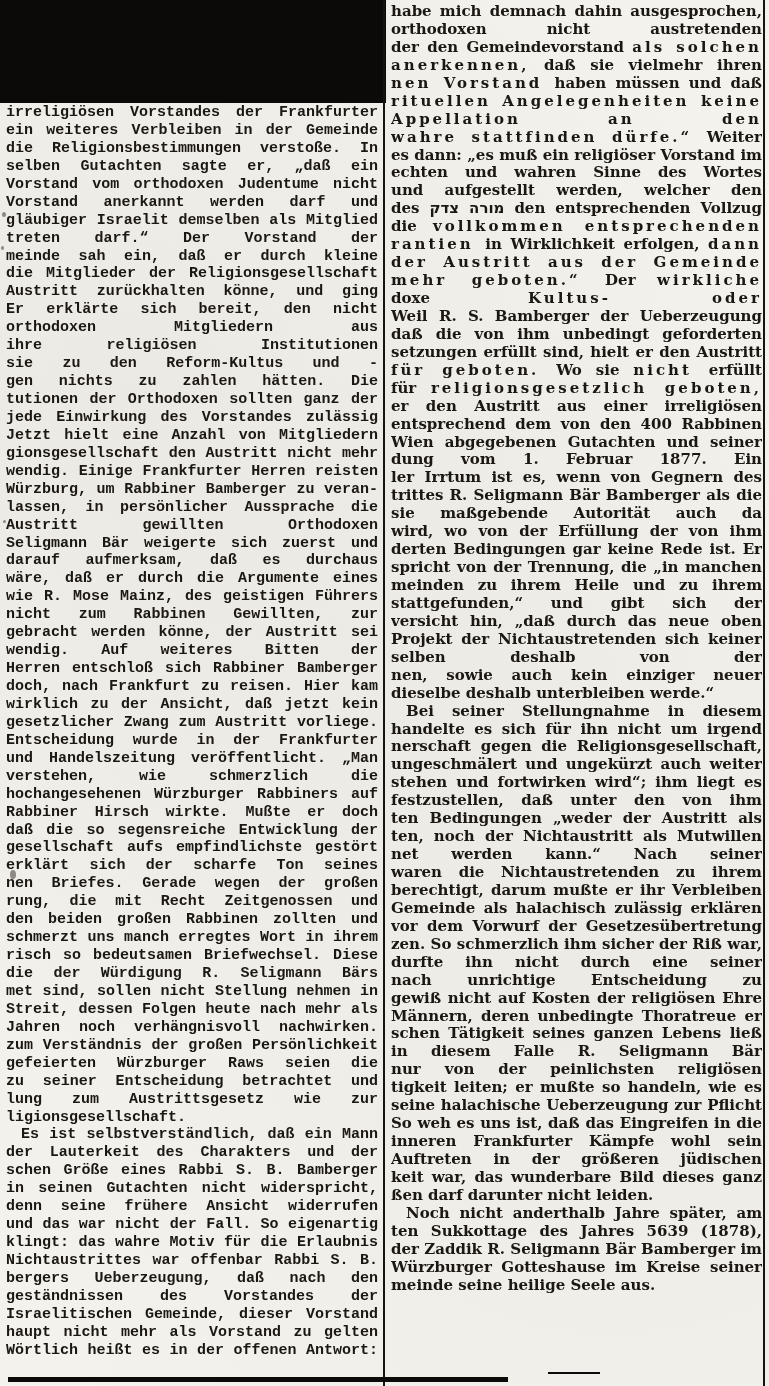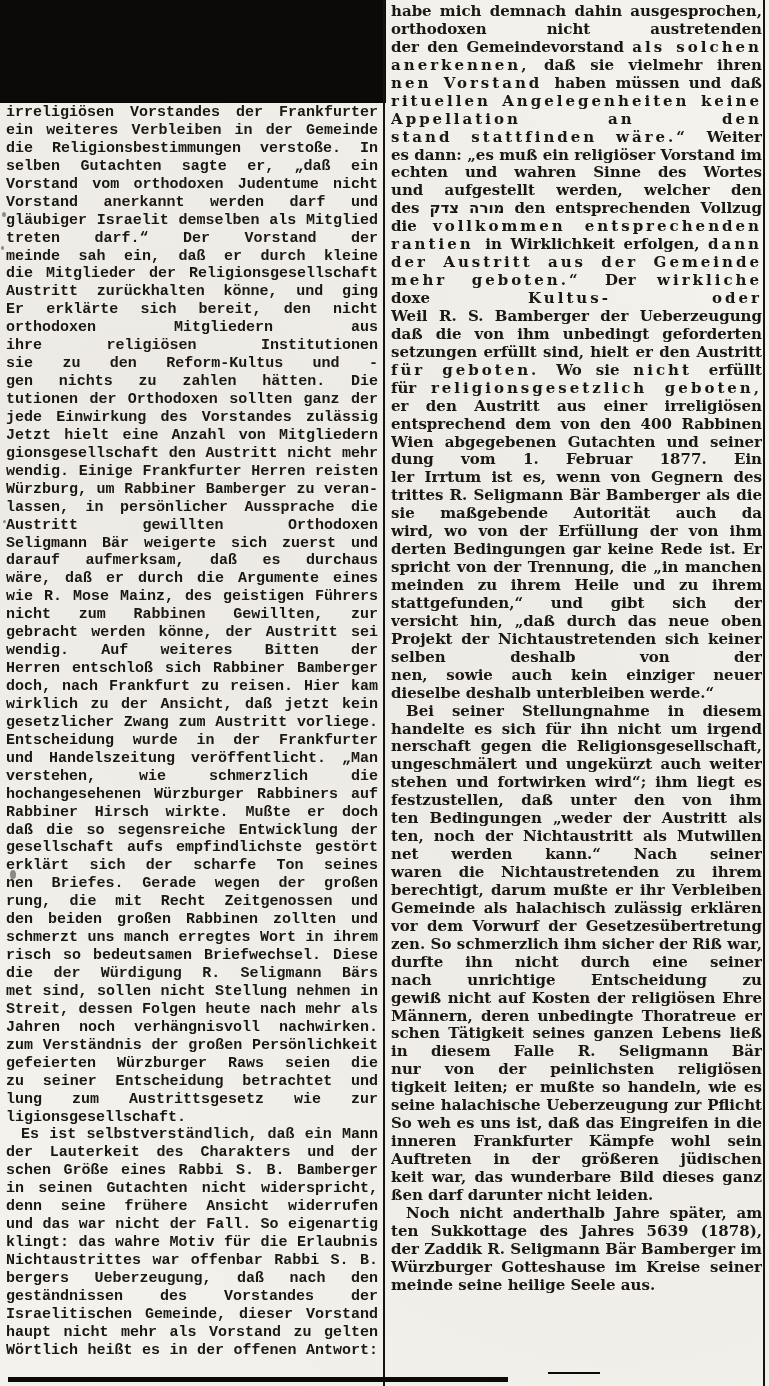--- a/index.html
+++ b/index.html
@@ -123,21 +123,21 @@
       <div class="line"><span>Wörtlich heißt es in der offenen Antwort: „Ich</span></div>
     </div>
   <div class="col" id="col-right">
       <div class="line"><span>habe mich demnach dahin ausgesprochen, daß die</span></div>
       <div class="line"><span>orthodoxen nicht austretenden Gemeindemitglie-</span></div>
       <div class="line"><span>der den Gemeindevorstand </span><span class="sp">als solchen nicht</span></div>
       <div class="line"><span class="sp">anerkennen,</span><span> daß sie vielmehr ihren </span><span class="sp">eige-</span></div>
       <div class="line"><span class="sp">nen Vorstand </span><span>haben müssen und daß in</span></div>
       <div class="line"><span class="sp">rituellen Angelegenheiten keine</span></div>
       <div class="line"><span class="sp">Appellation an den Gemeindevor-</span></div>
-      <div class="line"><span class="sp">stand stattfinden wäre.“ </span><span>Weiter heißt</span></div>
+      <div class="line"><span class="sp">wahre stattfinden dürfe.“ </span><span>Weiter heißt</span></div>
       <div class="line"><span>es dann: „es muß ein religiöser Vorstand im</span></div>
       <div class="line"><span>echten und wahren Sinne des Wortes gewählt</span></div>
       <div class="line"><span>und aufgestellt werden, welcher den Anordnungen</span></div>
       <div class="line"><span>des מורה צדק den entsprechenden Vollzug sichert</span></div>
       <div class="line"><span>die </span><span class="sp">vollkommen entsprechenden Ga-</span></div>
       <div class="line"><span class="sp">rantien </span><span>in Wirklichkeit erfolgen, </span><span class="sp">dann sei</span></div>
       <div class="line"><span class="sp">der Austritt aus der Gemeinde nicht</span></div>
       <div class="line"><span class="sp">mehr geboten.“ </span><span>Der </span><span class="sp">wirkliche </span><span>Vorstand</span></div>
       <div class="line"><span>doxe </span><span class="sp">Kultus- oder Ritualkommission.</span></div>
       <div class="line"><span>Weil R. S. Bamberger der Ueberzeugung war,</span></div>

